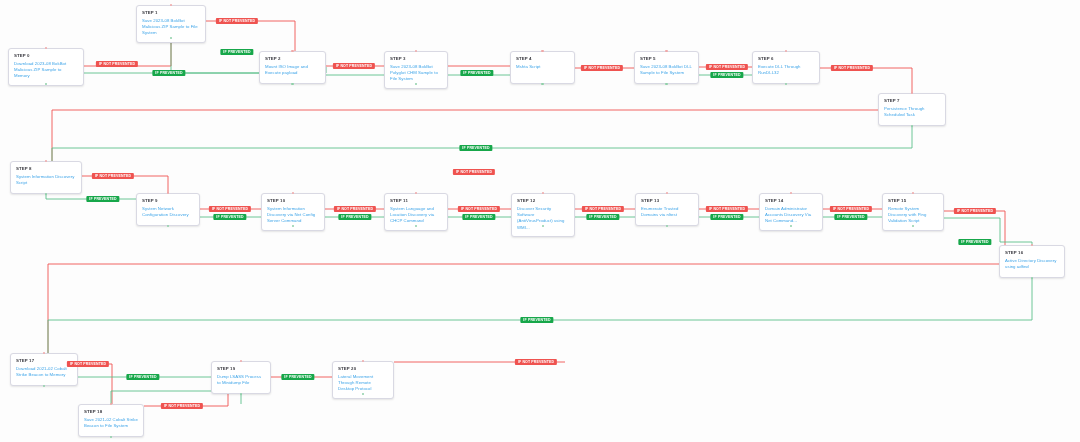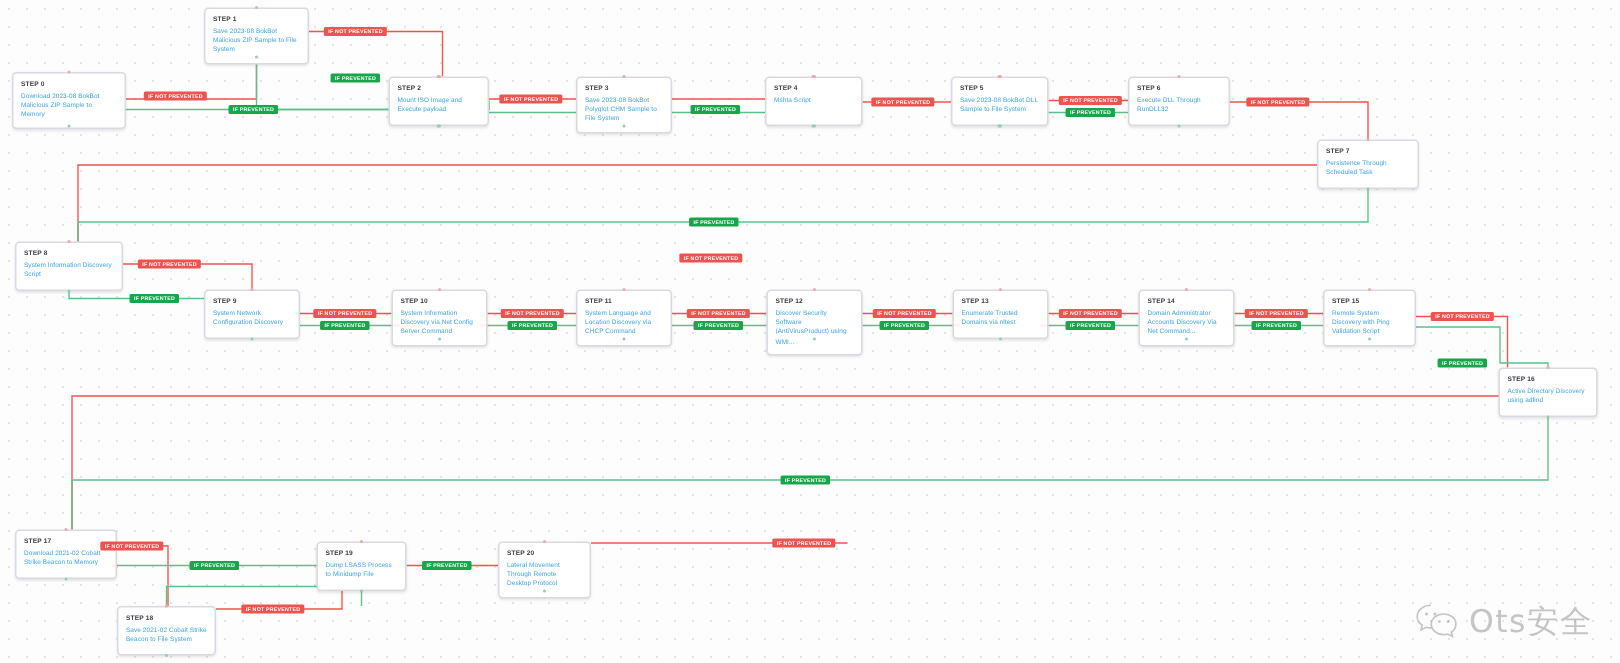--- a/index.html
+++ b/index.html
@@ -324,27 +324,14 @@
       <div class="elabel not-prevented" style="left: 975px; top: 211px;">IF NOT PREVENTED</div>
       <div class="elabel prevented" style="left: 975px; top: 242px;">IF PREVENTED</div>
       <div class="elabel prevented" style="left: 537px; top: 320px;">IF PREVENTED</div>
       <div class="elabel not-prevented" style="left: 536px; top: 362px;">IF NOT PREVENTED</div>
       <div class="elabel not-prevented" style="left: 88px; top: 364px;">IF NOT PREVENTED</div>
       <div class="elabel prevented" style="left: 143px; top: 377px;">IF PREVENTED</div>
       <div class="elabel not-prevented" style="left: 182px; top: 406px;">IF NOT PREVENTED</div>
       <div class="elabel prevented" style="left: 298px; top: 377px;">IF PREVENTED</div>
     </div>
 
-  <div id="watermark">
-    <svg width="30" height="26" viewBox="0 0 30 26">
-      <g fill="none" stroke="#8e8e8e" stroke-width="1.1">
-        <path d="M11 2.5C5.8 2.5 1.8 5.9 1.8 10c0 2.3 1.3 4.4 3.3 5.8L4.3 19l3.5-1.8c1 .3 2.1.4 3.2.4 .3 0 .6 0 .9 0"></path>
-        <path d="M19.5 8.3c-4.6 0-8.3 3.1-8.3 6.9s3.7 6.9 8.3 6.9c.9 0 1.8-.1 2.7-.4l3.1 1.6-.7-2.8c1.8-1.3 3-3.2 3-5.3 0-3.8-3.6-6.9-8.1-6.9z"></path>
-      </g>
-      <circle cx="8" cy="8.3" r="1.05" fill="#8e8e8e"></circle>
-      <circle cx="13.6" cy="8.3" r="1.05" fill="#8e8e8e"></circle>
-      <circle cx="16.6" cy="13.4" r="0.95" fill="#8e8e8e"></circle>
-      <circle cx="22.4" cy="13.4" r="0.95" fill="#8e8e8e"></circle>
-    </svg>
-    <span class="wm-text">Ots安全</span>
-  </div>
 
 </div>
 
 </body></html>

